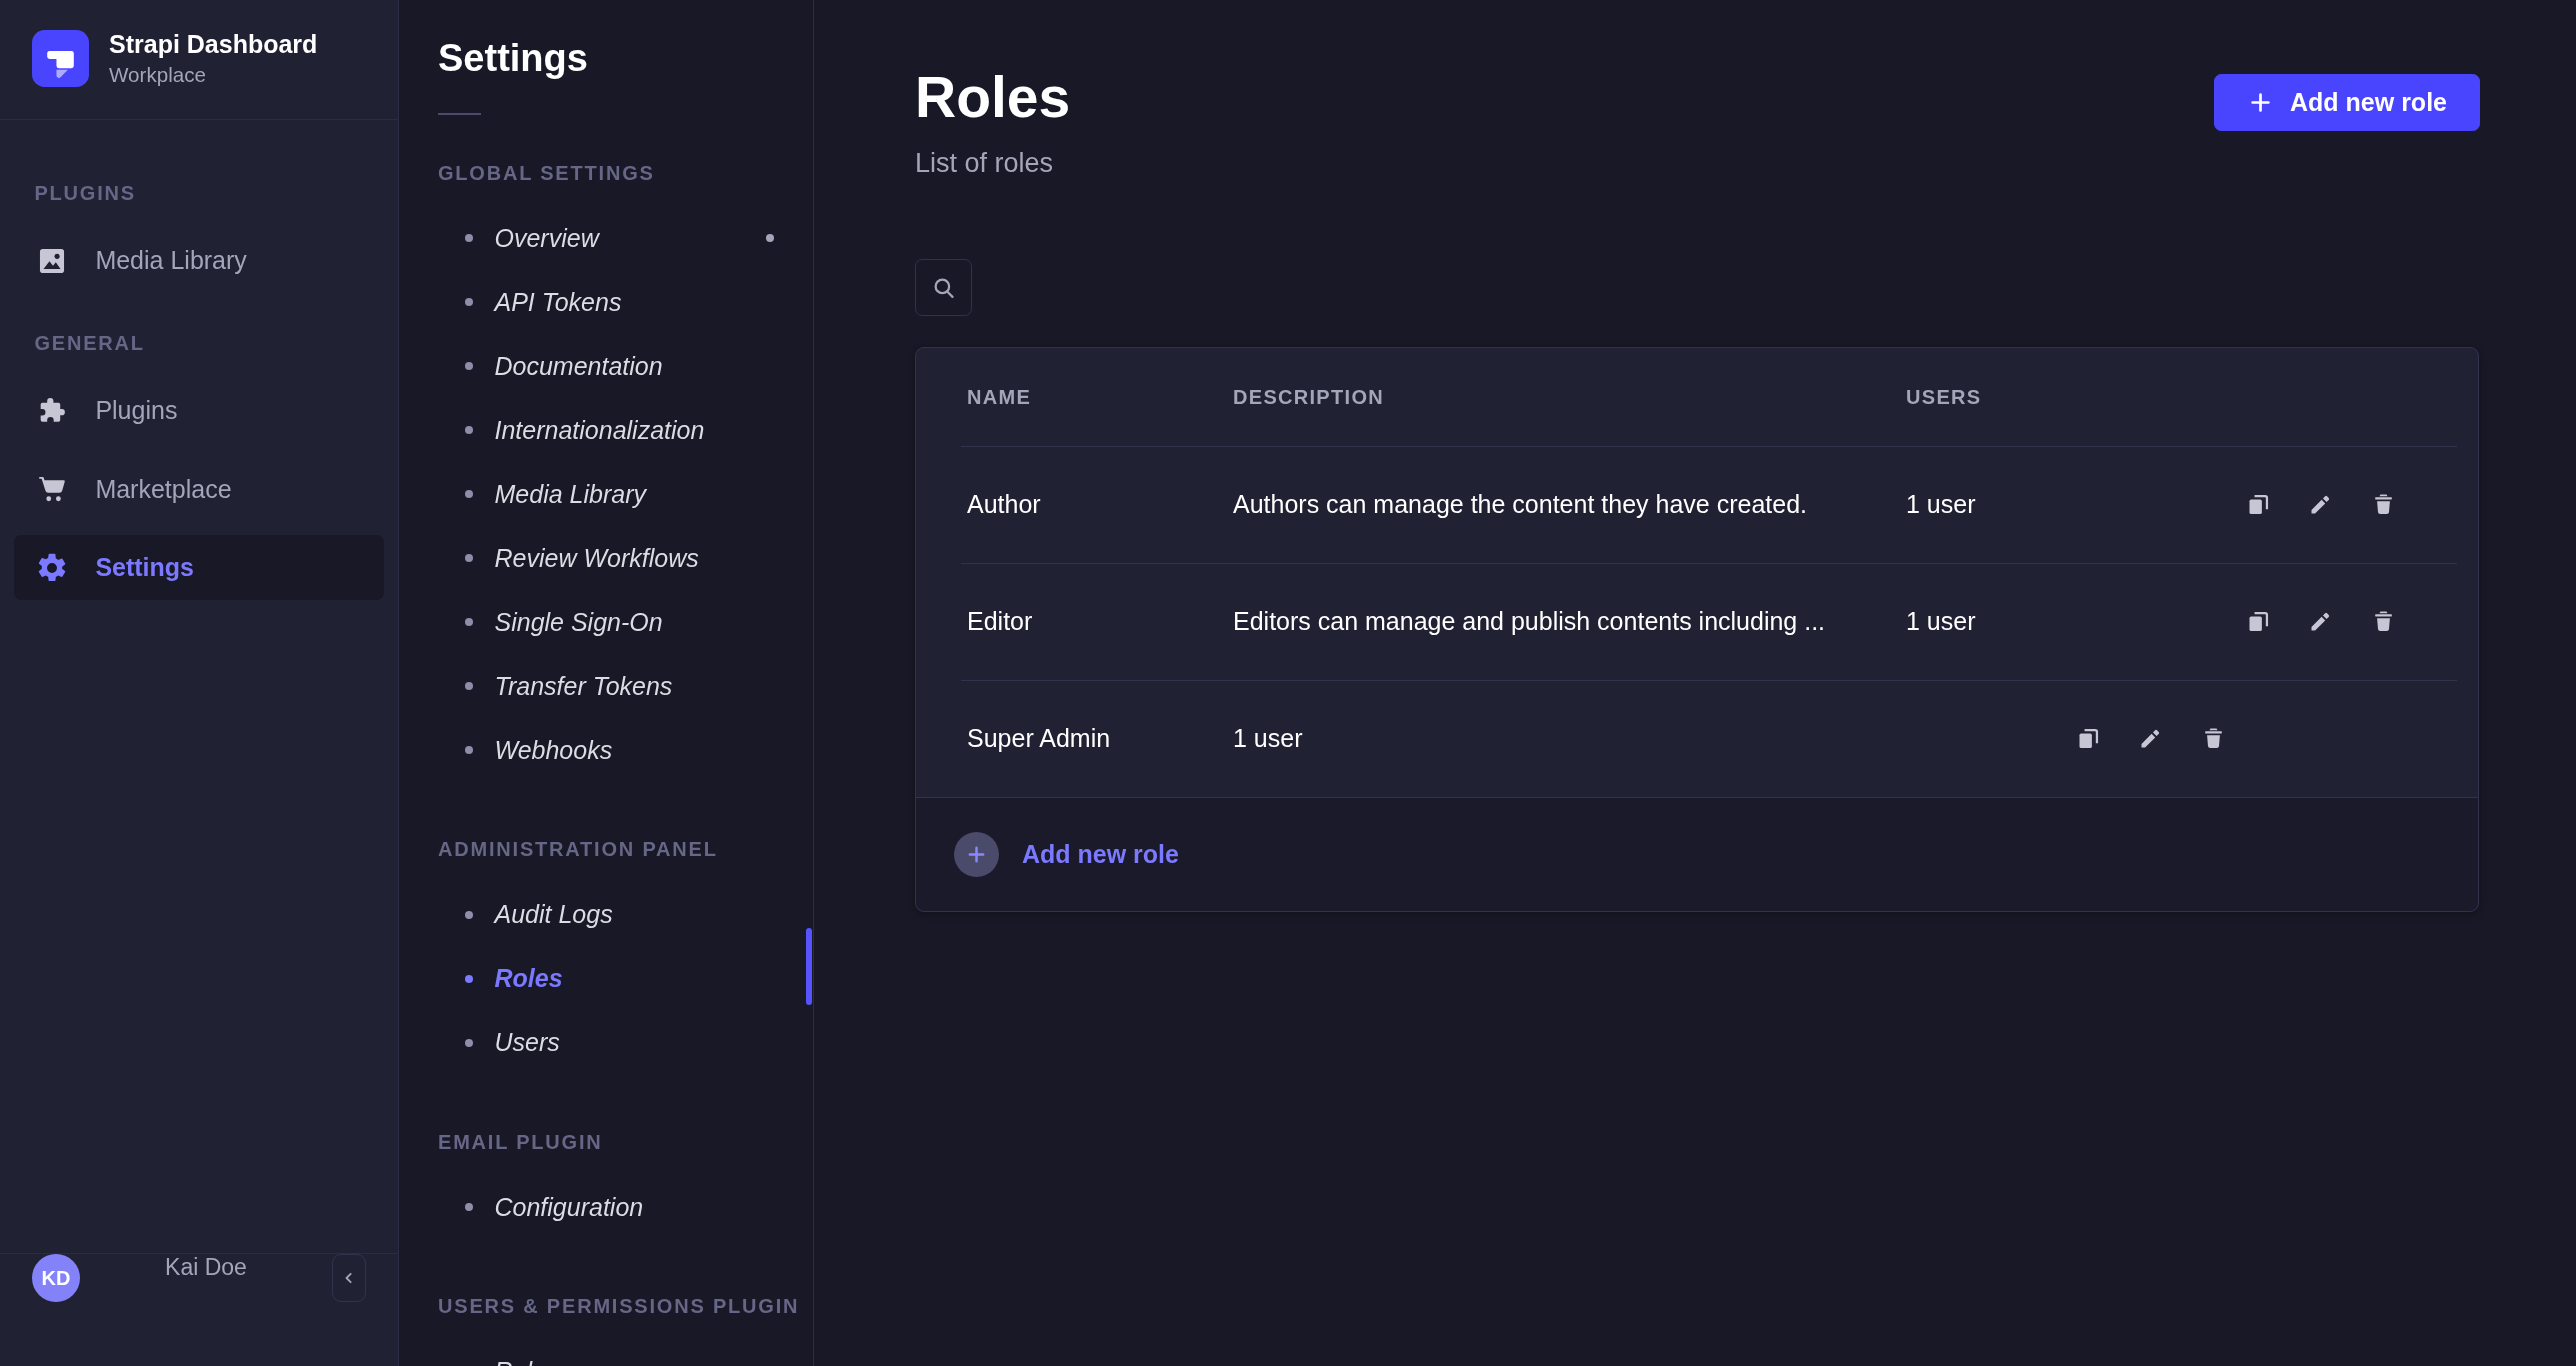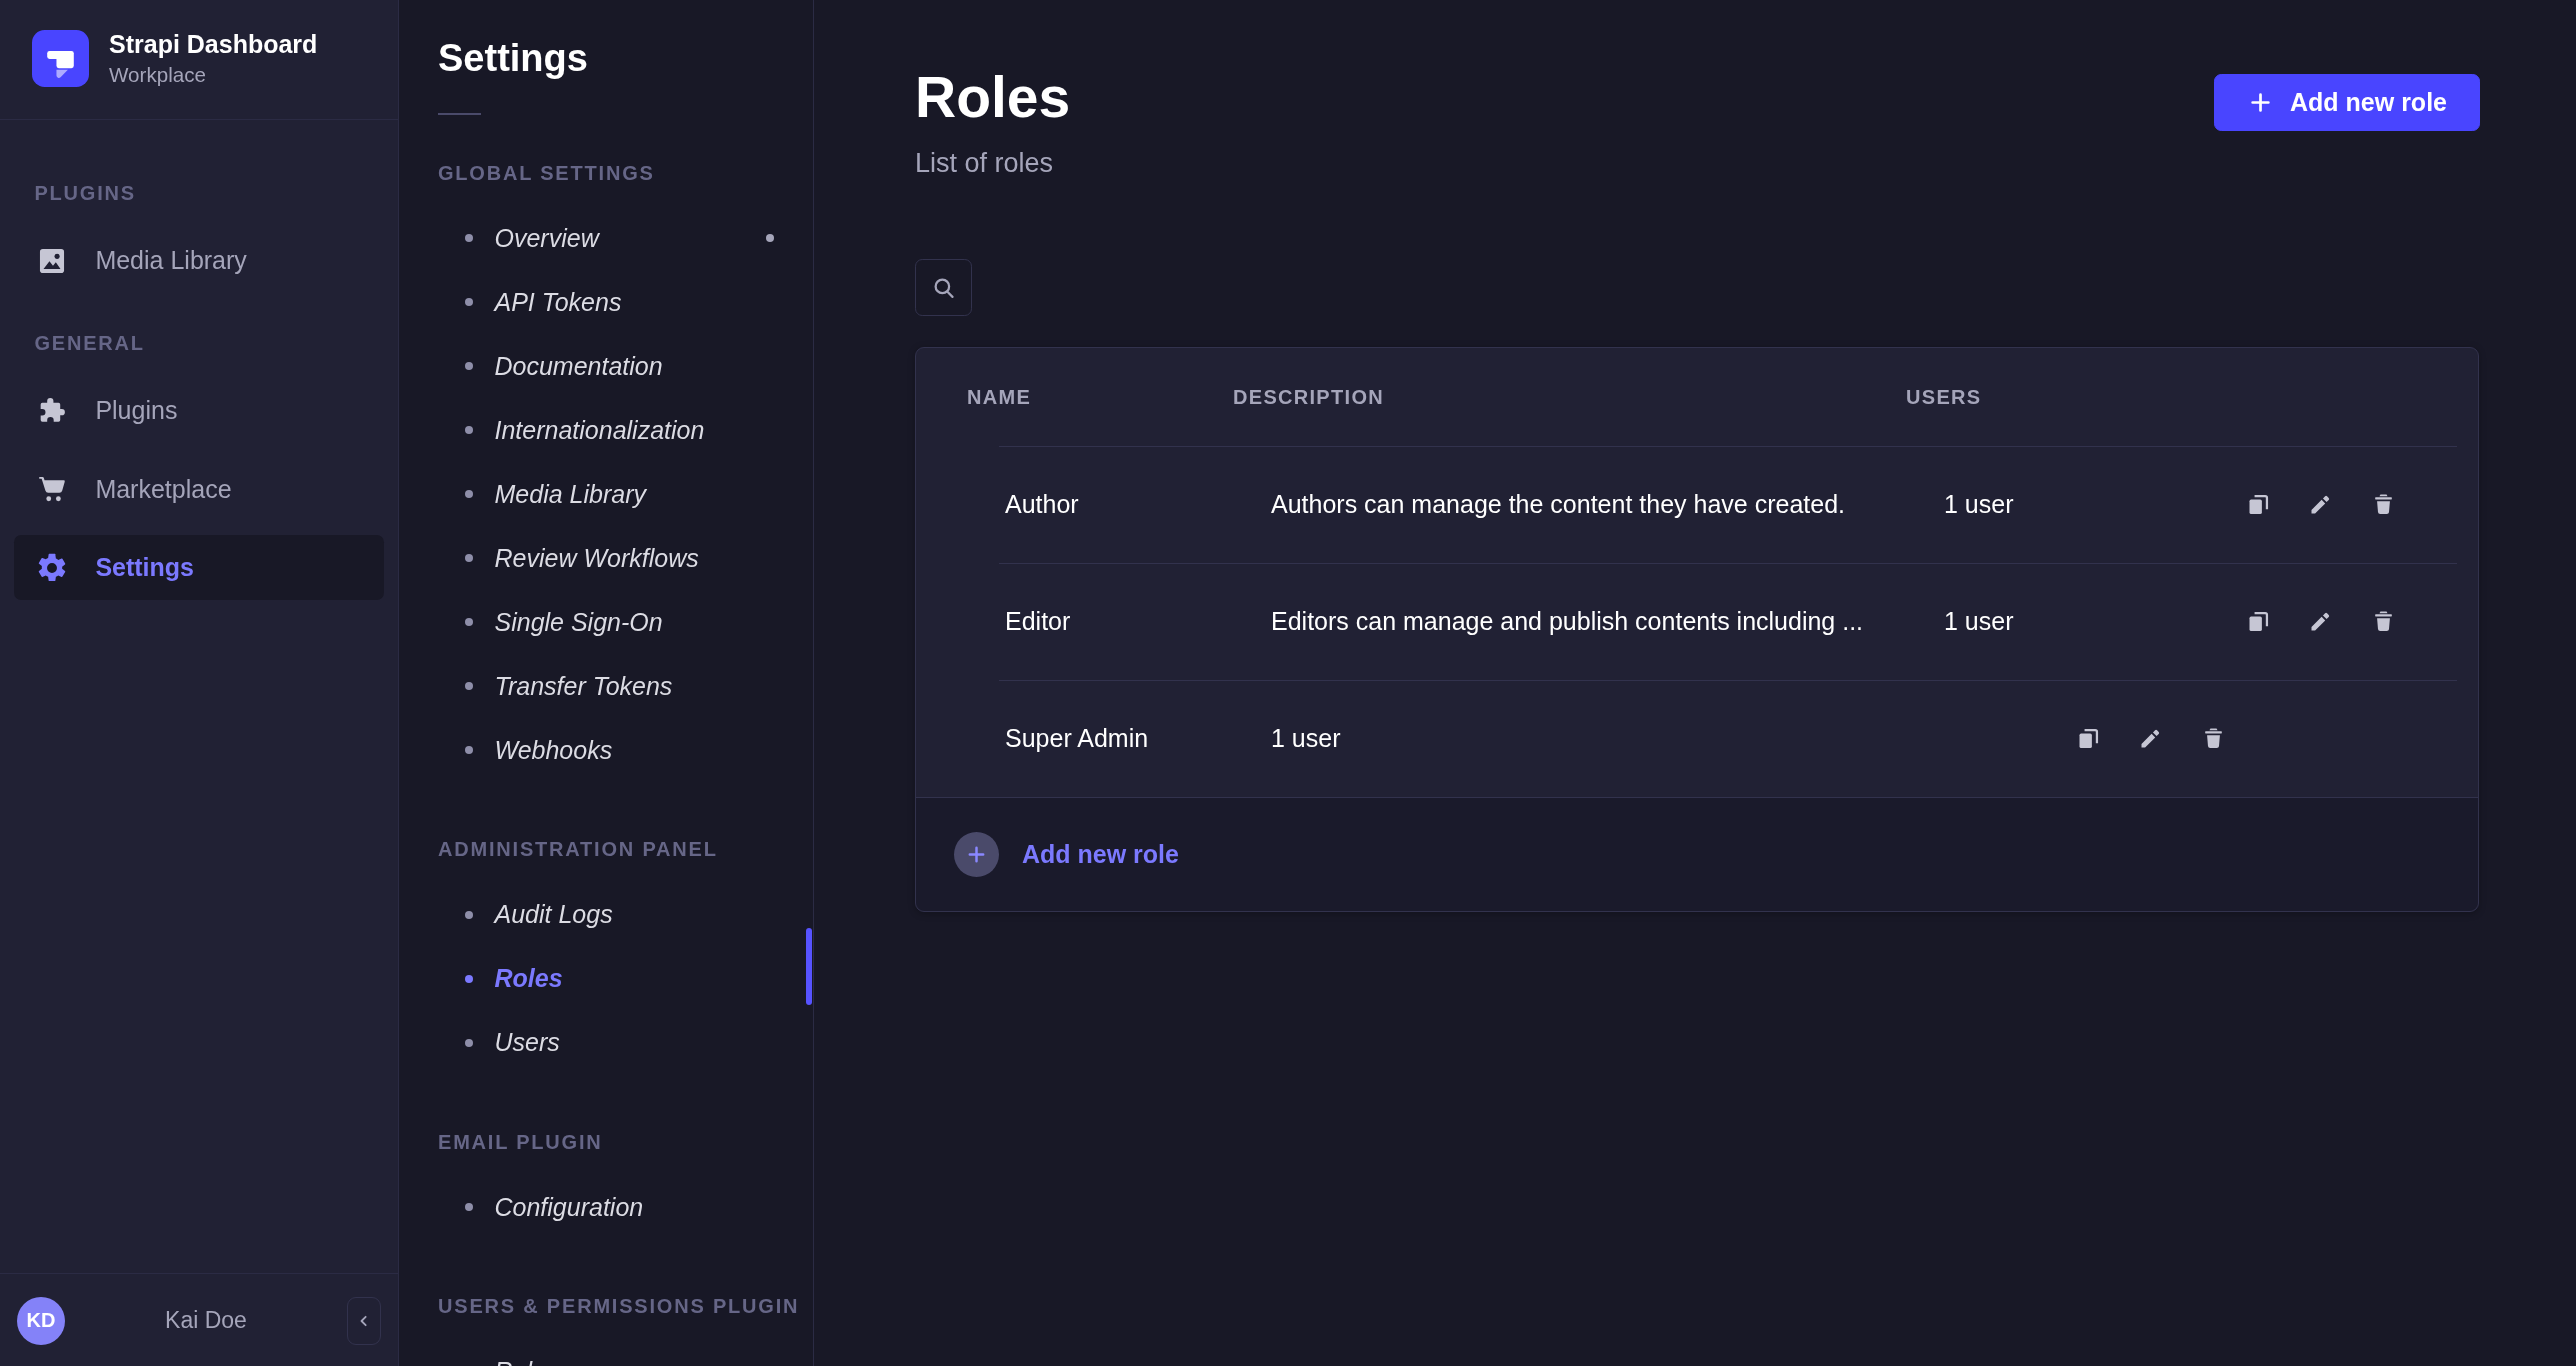--- a/index.html
+++ b/index.html
@@ -30,21 +30,21 @@
   .side-divider{height:0.9px;background:var(--border-soft);}
   .side-nav{flex:1;padding:24px 14.4px 0 14.4px;overflow:hidden;}
   .nav-item{display:flex;align-items:center;gap:25px;height:65px;padding:0 20px;border-radius:7.2px;color:var(--txt-muted);font-size:25px;cursor:pointer;}
   .nav-item + .nav-item{margin-top:13.5px;}
   .nav-item .nicon{width:36px;height:36px;color:var(--icon-light);flex:none;display:flex;align-items:center;justify-content:center;}
   .nav-item .nicon svg{width:34px;height:34px;}
   .nav-item.active{background:var(--page-bg);color:var(--primary-light);font-weight:700;}
   .nav-item.active .nicon{color:var(--primary-light);}
   .nav-section{margin:39px 20px 23px 20px;font-size:20px;font-weight:700;letter-spacing:1.8px;color:var(--txt-faint);}
   .nav-section.after-item{margin-top:38px;}
-  .user-row{height:94px;border-top:0.9px solid var(--border-soft);display:flex;align-items:center;padding:0 17px;}
+  .user-row{height:114px;border-top:0.9px solid var(--border-soft);display:flex;align-items:flex-start;padding:0 32px;}
   .avatar{width:48px;height:48px;border-radius:50%;background:#8482f8;color:#fff;font-size:20px;font-weight:700;display:flex;align-items:center;justify-content:center;flex:none;}
   .user-name{flex:1;text-align:center;font-size:23px;color:var(--txt-muted);}
   .collapse-btn{width:34px;height:48px;border:0.9px solid var(--border-strong);border-radius:9px;background:transparent;color:var(--txt-muted);display:flex;align-items:center;justify-content:center;cursor:pointer;flex:none;}
   .collapse-btn svg{width:20px;height:20px;}
 
   
   .subnav{width:415px;min-width:415px;background:var(--page-bg);border-right:0.9px solid var(--border-soft);padding:36px 0 0 39px;position:relative;}
   .subnav-title{font-size:38px;font-weight:700;color:var(--txt-white);line-height:45px;}
   .subnav-rule{width:43px;height:1.8px;background:#4a4a6a;margin-top:32px;}
   .sub-group-label{margin-top:56px;font-size:20px;font-weight:700;letter-spacing:1.8px;color:var(--txt-faint);}
@@ -63,21 +63,21 @@
   .page-sub{margin-top:20px;font-size:27px;color:var(--txt-muted);}
   .add-btn{position:absolute;top:74px;right:96px;height:57px;padding:0 32px;background:var(--primary);border:0.9px solid var(--primary);border-radius:7.2px;color:#fff;font-size:25px;font-weight:700;display:flex;align-items:center;gap:16px;cursor:pointer;font-family:inherit;}
   .add-btn svg{width:27px;height:27px;}
   .search-btn{margin-top:80px;width:57px;height:57px;border:0.9px solid var(--border-strong);border-radius:7.2px;background:transparent;color:var(--txt-muted);display:flex;align-items:center;justify-content:center;cursor:pointer;}
   .search-btn svg{width:27px;height:27px;}
 
   .table-card{margin-top:31px;width:1564px;background:var(--panel-bg);border:0.9px solid var(--border-strong);border-radius:9px;box-shadow:0 1.8px 7.2px rgba(0,0,0,.25);}
   .tgrid{display:grid;grid-template-columns:266px 673px 1fr 170px;align-items:center;padding-left:51px;padding-right:79px;}
   .thead{height:98px;}
   .th{font-size:20px;font-weight:700;letter-spacing:1.3px;color:var(--txt-muted);}
-  .trow{height:117px;position:relative;cursor:pointer;margin-left:38px;}
+  .trow{height:117px;position:relative;cursor:pointer;}
   .trow::before{content:"";position:absolute;top:0;left:45px;right:21.5px;height:0.9px;background:var(--border-strong);}
   .td{font-size:25px;color:var(--txt-white);}
   .actions{display:flex;gap:30.5px;justify-content:flex-end;}
   .icon-btn{width:32px;height:32px;background:transparent;border:none;color:var(--icon-light);display:flex;align-items:center;justify-content:center;cursor:pointer;padding:0;}
   .icon-btn svg{width:27px;height:27px;}
   .tfoot{height:114px;border-top:0.9px solid var(--border-strong);background:#1a1a2b;border-radius:0 0 9px 9px;display:flex;align-items:center;padding-left:38px;gap:23px;cursor:pointer;}
   .plus-circle{width:45px;height:45px;border-radius:50%;background:#4a4a6a;color:#8a88ff;display:flex;align-items:center;justify-content:center;flex:none;}
   .plus-circle svg{width:23px;height:23px;}
   .tfoot-label{font-size:25px;font-weight:700;color:var(--primary-light);}
 </style>

